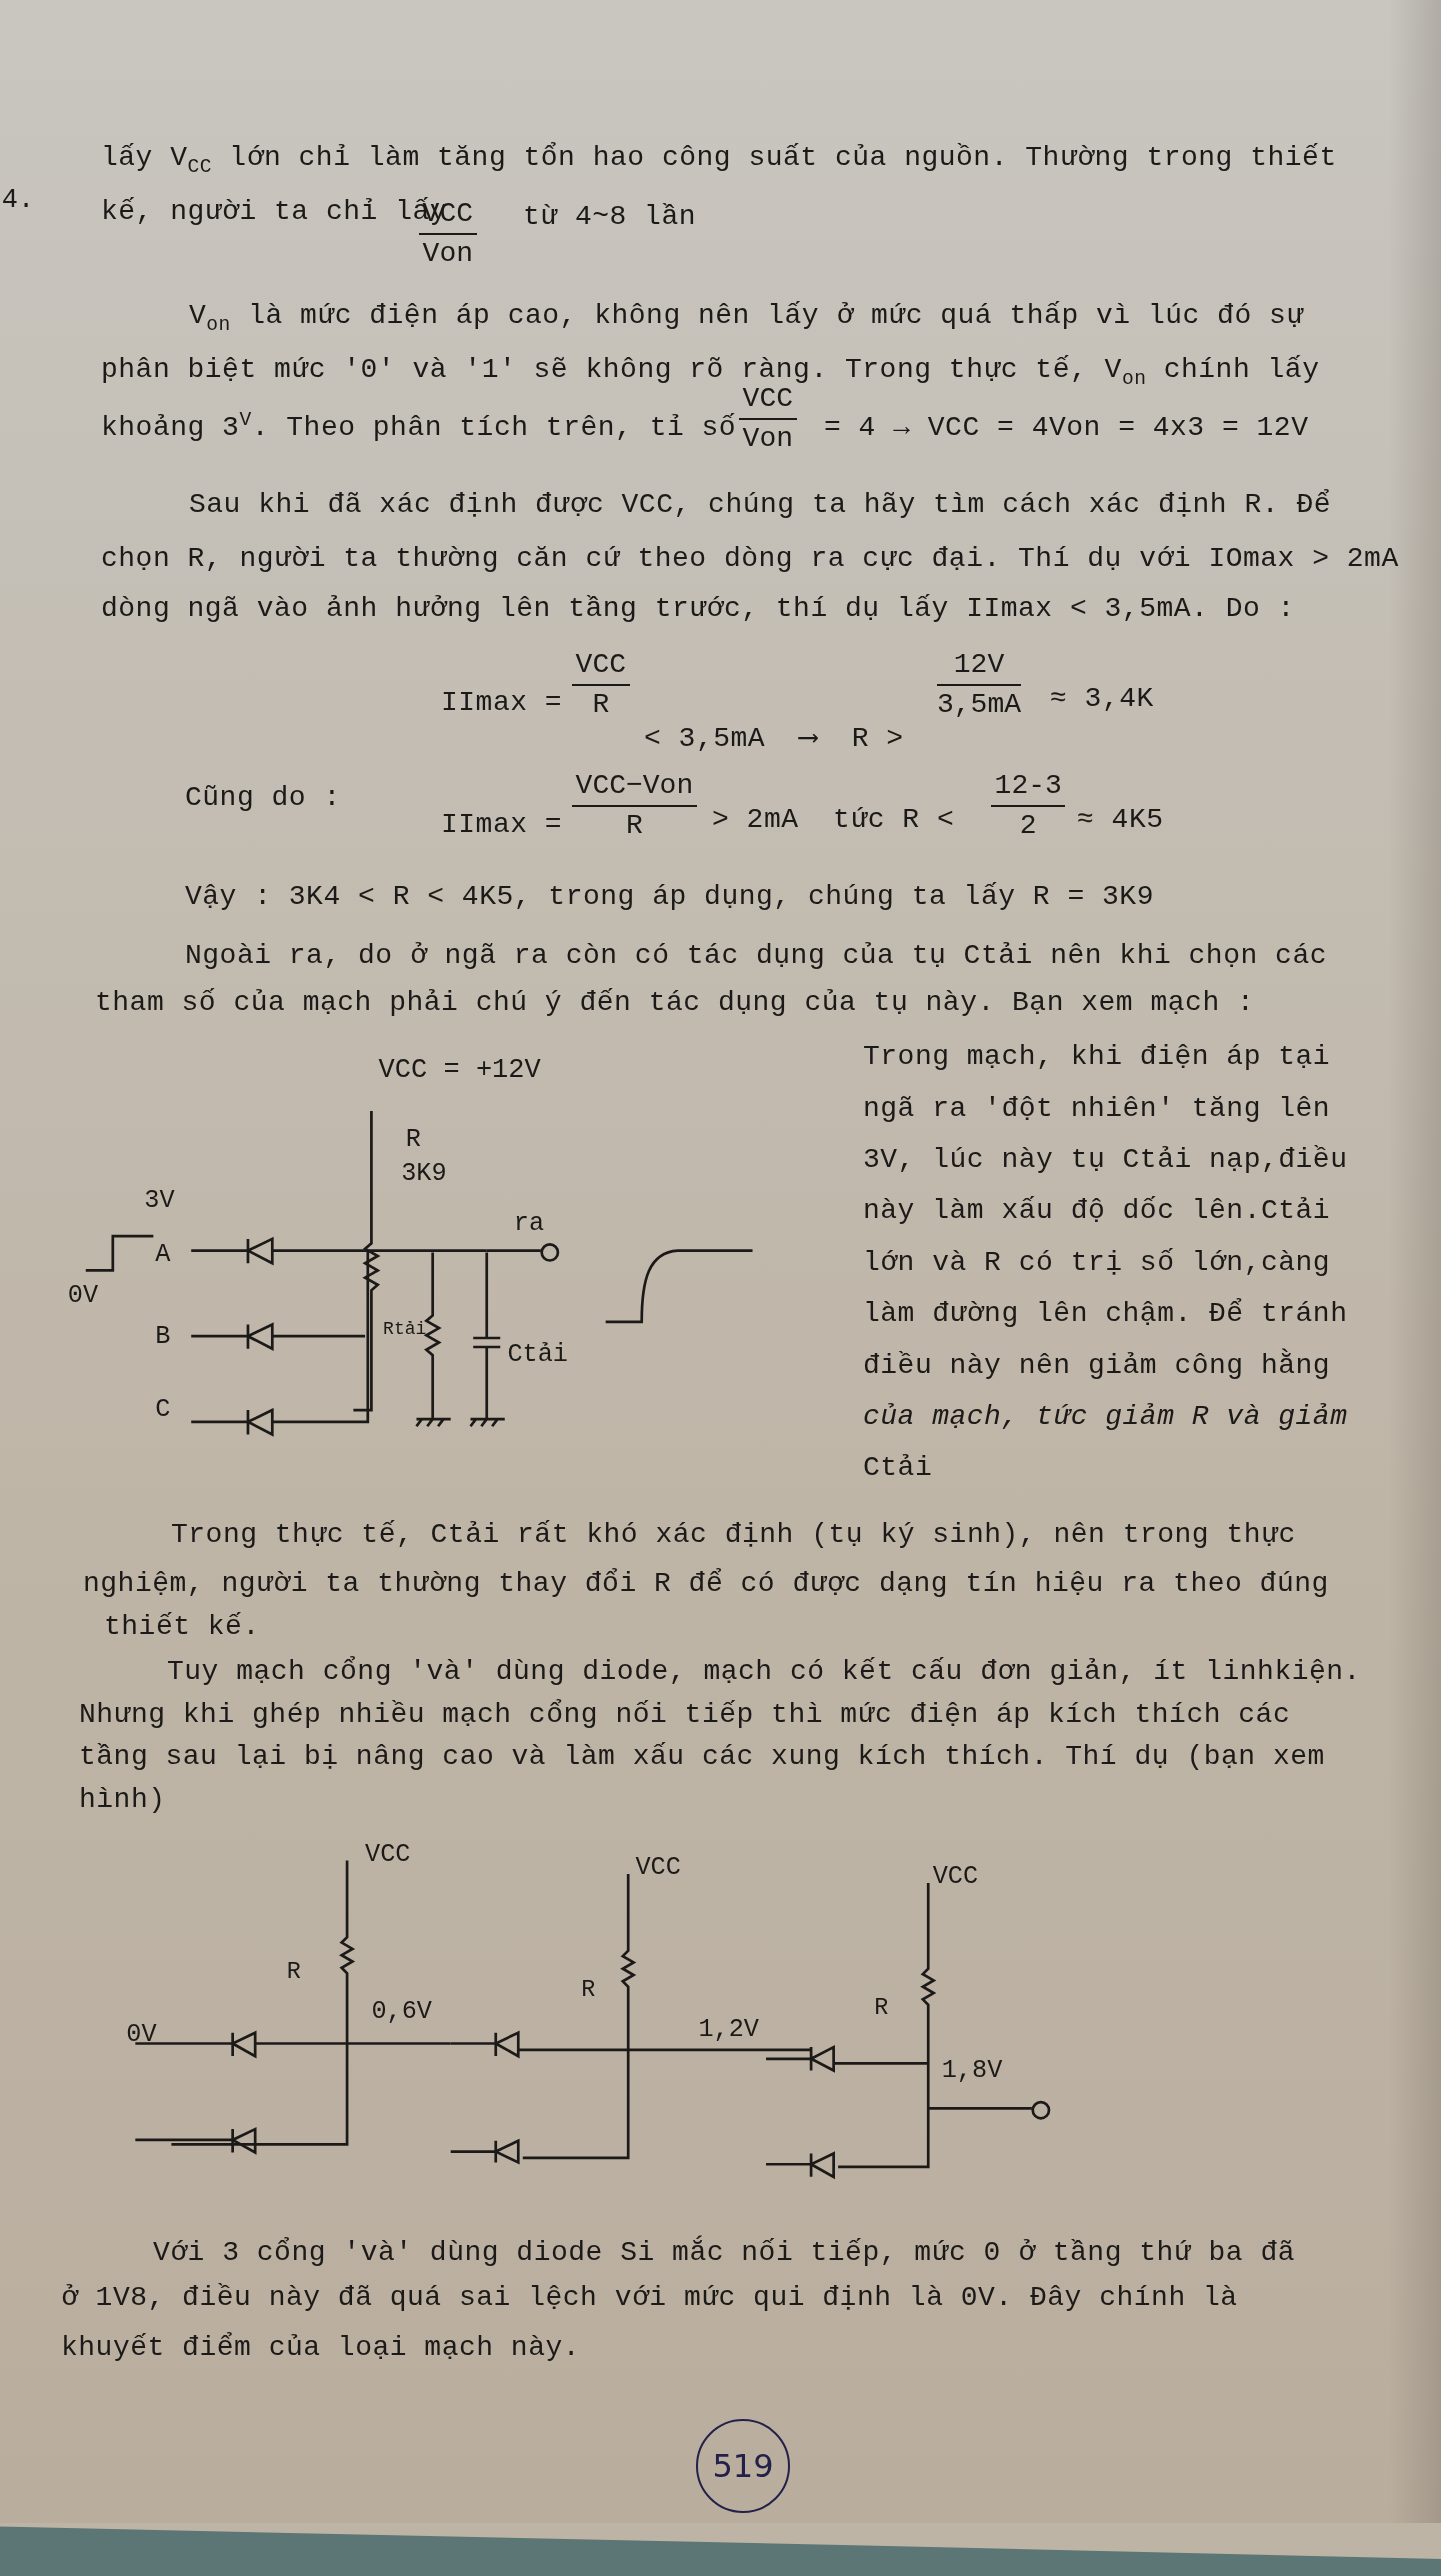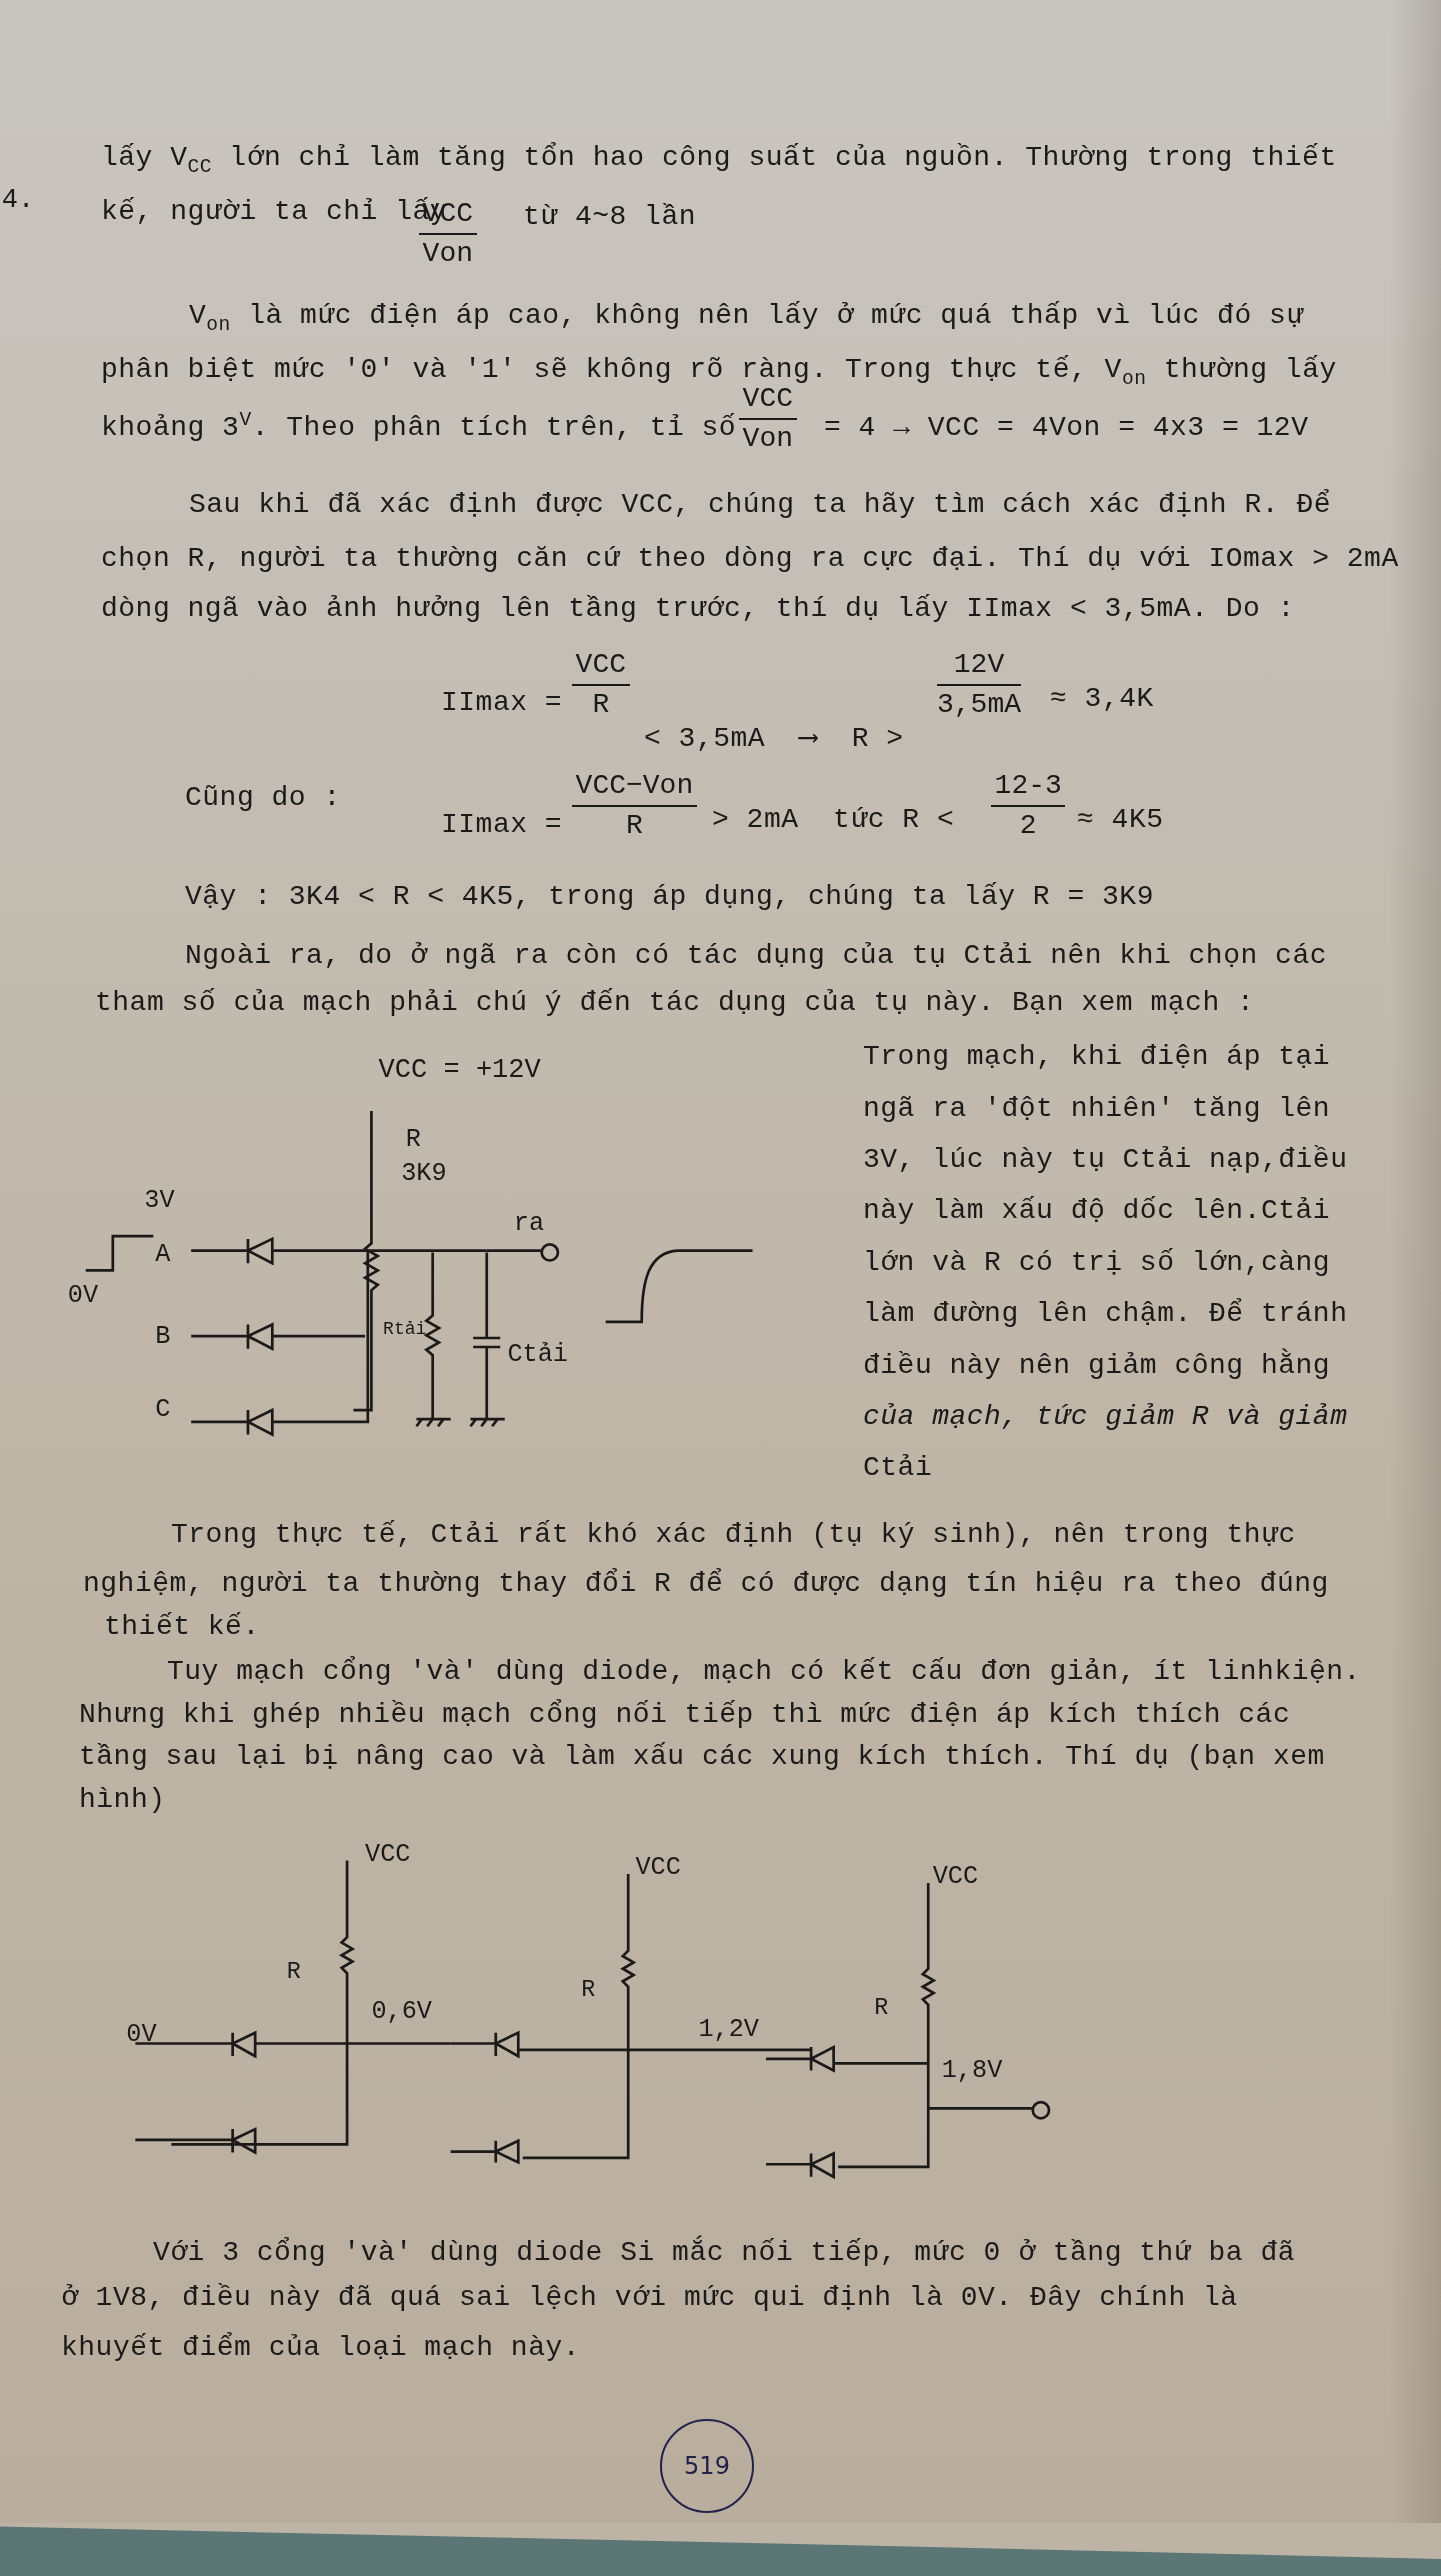--- a/index.html
+++ b/index.html
@@ -26,23 +26,23 @@
   sub, sup { font-size: 0.7em; line-height: 0; }
   .frac { position: absolute; font-size: 28px; text-align: center; }
   .frac .num { display: block; padding: 0 3.6px 3.6px; }
   .frac .bar { display: block; border-top: 2.7px solid #1c1a18; }
   .frac .den { display: block; padding-top: 3.6px; }
   .margin-mark { position: absolute; left: 1.8px; top: 185px; font-size: 27px; }
   svg { position: absolute; overflow: visible; }
   svg .w { stroke: #1c1a18; stroke-width: 3; fill: none; }
   svg text { font-family: "Liberation Mono", "DejaVu Sans Mono", monospace; fill: #1c1a18; }
   .page-no {
-    position: absolute; left: 660px; top: 2419px; width: 90px; height: 90px;
+    position: absolute; left: 696px; top: 2419px; width: 90px; height: 90px;
     border: 2.7px solid #23204a; border-radius: 50%;
-    font-family: "DejaVu Sans", sans-serif; font-size: 24px; color: #23204a;
+    font-family: "DejaVu Sans", sans-serif; font-size: 32px; color: #23204a;
     display: flex; align-items: center; justify-content: center;
   }
 </style>
 </head>
 <body>
 
 <div class="paper"></div>
 <div class="table-edge"></div>
 
 <div class="margin-mark">4.</div>
@@ -50,21 +50,21 @@
 <div class="t" style="left:101px; top:144px;"><span>lấy V</span><sub>CC</sub><span> lớn chỉ làm tăng tổn hao công suất của nguồn. Thường trong thiết</span></div>
 <div class="t" style="left:101px; top:198px;">kế, người ta chỉ lấy</div>
 <div class="frac" style="left:419px; top:198px;">
   <span class="num">VCC</span>
     <span class="bar"></span>
     <span class="den">Von</span>
 </div>
 <div class="t" style="left:523px; top:203px;">từ 4~8 lần</div>
 
 <div class="t" style="left:189px; top:302px;"><span>V</span><sub>on</sub><span> là mức điện áp cao, không nên lấy ở mức quá thấp vì lúc đó sự</span></div>
-<div class="t" style="left:101px; top:356px;"><span>phân biệt mức '0' và '1' sẽ không rõ ràng. Trong thực tế, V</span><sub>on</sub><span> thường lấy</span></div>
+<div class="t" style="left:101px; top:356px;"><span>phân biệt mức '0' và '1' sẽ không rõ ràng. Trong thực tế, V</span><sub>on</sub><span> chính lấy</span></div>
 <div class="t" style="left:101px; top:414px;"><span>khoảng 3</span><sup>V</sup><span>. Theo phân tích trên, tỉ số</span></div>
 <div class="frac" style="left:739px; top:383px;">
   <span class="num">VCC</span>
     <span class="bar"></span>
     <span class="den">Von</span>
 </div>
 <div class="t" style="left:824px; top:414px;">= 4 → VCC = 4Von = 4x3 = 12V</div>
 
 <div class="t" style="left:189px; top:491px;">Sau khi đã xác định được VCC, chúng ta hãy tìm cách xác định R. Để</div>
 <div class="t" style="left:101px; top:545px;">chọn R, người ta thường căn cứ theo dòng ra cực đại. Thí dụ với IOmax &gt; 2mA</div>

